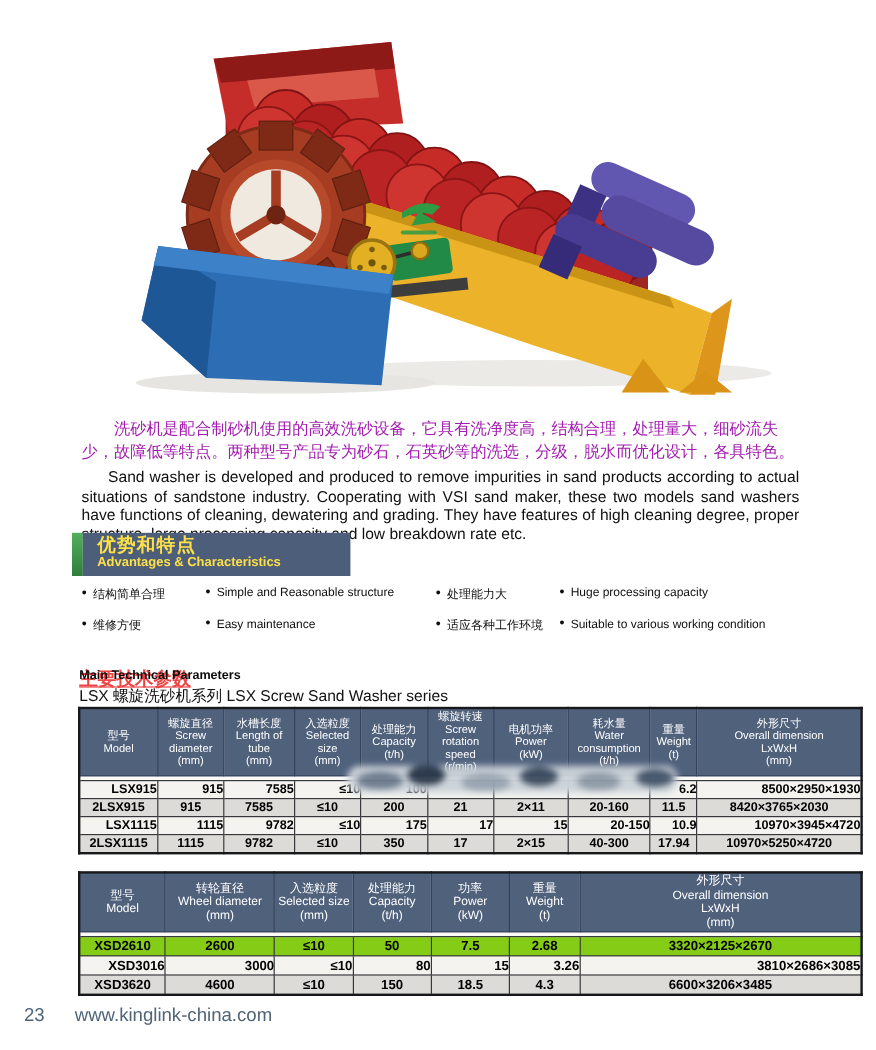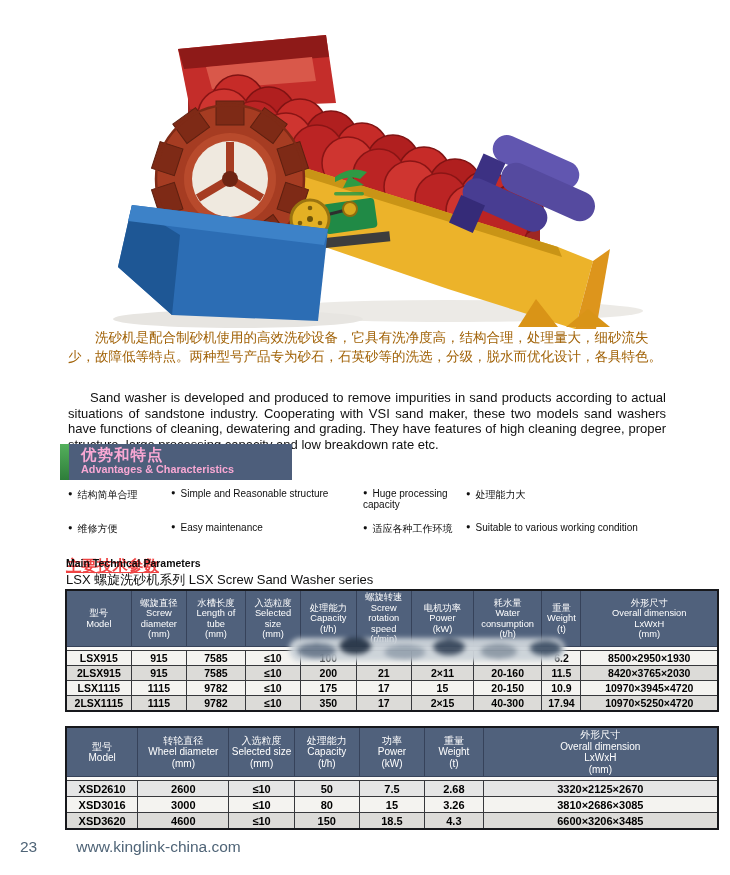--- a/index.html
+++ b/index.html
@@ -2,27 +2,27 @@
 <html><head>
 <meta charset="utf-8">
 <style>
   html,body{margin:0;padding:0;background:#fff;}
   .page{position:relative;width:730px;height:875px;background:#ffffff;font-family:"Liberation Sans",sans-serif;overflow:hidden;}
 
   
   .photo{position:absolute;left:88px;top:8px;width:555px;height:322px;}
 
   
-  .p-zh{position:absolute;left:68px;top:314px;width:598px;font-size:13.5px;line-height:19.5px;color:#a16207;text-indent:2em;}
+  .p-zh{position:absolute;left:68px;top:334px;width:598px;font-size:13.5px;line-height:19.5px;color:#a21caf;text-indent:2em;}
   .p-en{position:absolute;left:68px;top:377px;width:598px;font-size:13px;line-height:15.7px;color:#101010;text-indent:1.7em;text-align:justify;}
 
   
   .adv{position:absolute;left:60px;top:444px;display:flex;}
   .adv-bar{width:9px;height:36px;background:linear-gradient(#54b05c,#2e7d3a);}
-  .adv-panel{width:223px;height:36px;background:#4d5e7b;color:#f9a8d4;padding:2px 0 0 12px;box-sizing:border-box;}
+  .adv-panel{width:223px;height:36px;background:#4d5e7b;color:#fde047;padding:2px 0 0 12px;box-sizing:border-box;}
   .adv-zh{font-size:15.5px;font-weight:700;line-height:17px;letter-spacing:1px;}
   .adv-en{font-size:10.8px;font-weight:700;line-height:12.5px;}
 
   
   .features{position:absolute;left:68px;top:488px;display:grid;grid-template-columns:103px 192px 103px 216px;row-gap:12px;}
   .feat{font-size:10px;color:#0e0e0e;}
   .feat::before{content:"●";font-size:7.5px;vertical-align:2px;margin-right:5px;}
 
   
   .tech-zh{position:absolute;left:66px;top:556px;font-size:15.5px;font-weight:700;color:#ef4444;text-decoration:underline;}
@@ -36,37 +36,37 @@
   .twrap2{position:absolute;left:65px;top:726px;width:654px;}
   table{width:100%;border-collapse:collapse;table-layout:fixed;border:2px solid #17181c;}
   th{background:#50617c;color:#fff;font-weight:400;border:1px solid #36425a;padding:1px;vertical-align:middle;text-align:center;}
   .t1 th{height:53px;font-size:9.3px;line-height:10.4px;}
   .t2 th{height:43px;font-size:10px;line-height:11.6px;}
   .h-en,.h-un{white-space:pre-line;}
   td{text-align:center;border:1px solid #37383c;color:#000;font-weight:700;padding:0;}
   .t1 td{height:14px;font-size:10.5px;}
   .t2 td{height:15px;font-size:11px;}
   tr.sep td{height:3px;background:#fbfaf8;border-left:none;border-right:none;}
-  tr.rA td{background:#f4f3f0;}
+  tr.rA td{background:#f4f3f0;text-align:right;}
   tr.rB td{background:#dcdbd8;}
-  tr.rC td{background:#e5e5e5;margin-left:35px;}
+  tr.rC td{background:#84cc16;margin-left:35px;}
 
   
   .smudge{position:absolute;left:224px;top:49px;width:276px;height:23px;border-radius:12px;filter:blur(2.5px);opacity:.96;pointer-events:none;
     background:
       radial-gradient(ellipse 32px 12px at 10% 55%, #6b7a8d 0 60%, transparent 61%),
       radial-gradient(ellipse 26px 14px at 24% 35%, #2c3a4c 0 60%, transparent 61%),
       radial-gradient(ellipse 34px 12px at 42% 62%, #97a3b0 0 60%, transparent 61%),
       radial-gradient(ellipse 26px 13px at 58% 40%, #3e4d61 0 60%, transparent 61%),
       radial-gradient(ellipse 30px 12px at 76% 58%, #8d99a6 0 60%, transparent 61%),
       radial-gradient(ellipse 26px 12px at 93% 45%, #45566b 0 60%, transparent 61%),
       linear-gradient(#ccd3d9,#ccd3d9);}
 
   
-  .footer{position:absolute;left:20px;top:838px;display:flex;gap:39px;font-size:15.5px;color:#4f6477;align-items:flex-start;}
+  .footer{position:absolute;left:20px;top:838px;display:flex;gap:25px;font-size:15.5px;color:#4f6477;align-items:flex-start;}
   .footer a{color:#4f6477;text-decoration:none;}
 </style>
 </head>
 <body>
 
 <div class="page">
 
   <div class="photo">
     <svg viewBox="0 0 555 320" width="555" height="322">
 
@@ -184,22 +184,22 @@
     <div class="adv-bar"></div>
     <div class="adv-panel">
       <div class="adv-zh">优势和特点</div>
       <div class="adv-en">Advantages &amp; Characteristics</div>
     </div>
   </div>
 
   <div class="features">
     <div class="feat">结构简单合理</div>
     <div class="feat">Simple and Reasonable structure</div>
+    <div class="feat">处理能力大</div>
     <div class="feat">Huge processing capacity</div>
-    <div class="feat">处理能力大</div>
     <div class="feat">维修方便</div>
     <div class="feat">Easy maintenance</div>
     <div class="feat">适应各种工作环境</div>
     <div class="feat">Suitable to various working condition</div>
   </div>
 
   <div class="tech-zh">主要技术参数</div>
   <div class="tech-en">Main Technical Parameters</div>
   <div class="series series-lsx">LSX 螺旋洗砂机系列 LSX Screw Sand Washer series</div>
 

